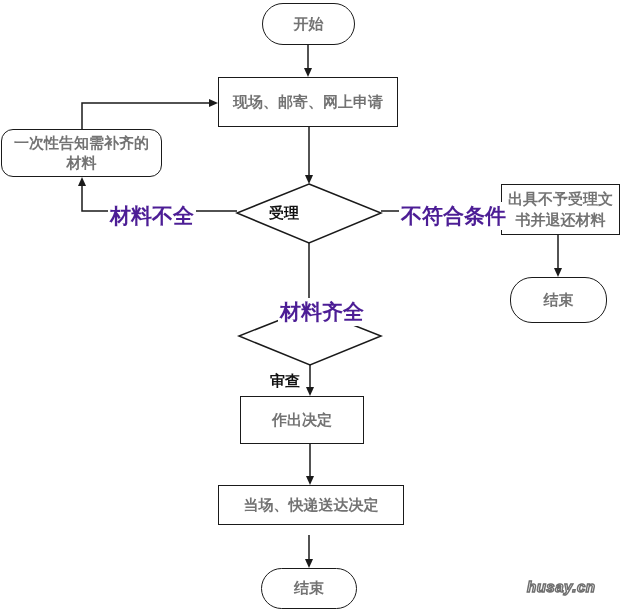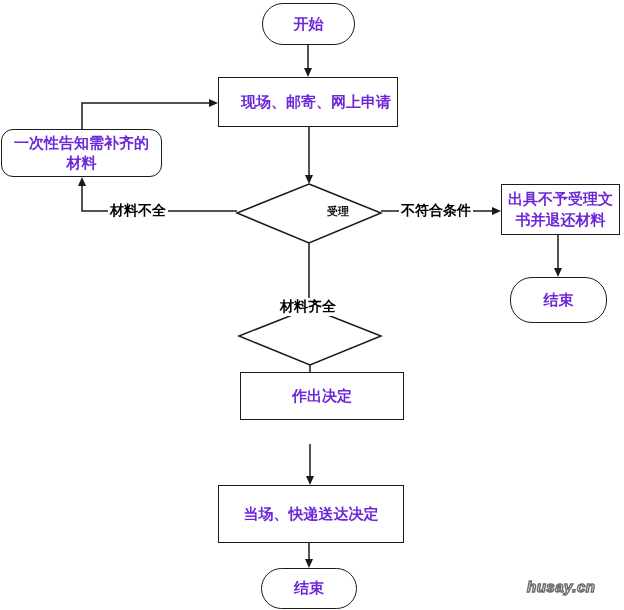--- a/index.html
+++ b/index.html
@@ -24,41 +24,41 @@
     position: absolute;
     box-sizing: border-box;
     background: #ffffff;
     border: 1.5px solid #1a1a1a;
     display: flex;
     align-items: center;
     justify-content: center;
     text-align: center;
     font-size: 15px;
     font-weight: bold;
-    color: #6d28d9;
+    color: #737373;
     line-height: 1.35;
     padding: 2px 6px;
   }
   .terminator {
     border-radius: 22px;
   }
   .decision-label {
     position: absolute;
-    text-align: right;
-    font-size: 11px;
+    text-align: left;
+    font-size: 15px;
     font-weight: bold;
     color: #111111;
     pointer-events: none;
   }
   .edge-label {
     position: absolute;
     background: #ffffff;
-    font-size: 14px;
+    font-size: 21px;
     font-weight: bold;
-    color: #000000;
+    color: #4c1d95;
     padding: 0 2px;
     white-space: nowrap;
   }
   .watermark {
     position: absolute;
     left: 527px;
     top: 578px;
     font-size: 15px;
     font-weight: 800;
     font-style: italic;
@@ -111,45 +111,45 @@
     <g fill="#ffffff" stroke="#1a1a1a" stroke-width="1.5">
       <polygon points="309,184 381,213 309,243 237,213"></polygon>
       <polygon points="310,308 381,336 310,365 239,336"></polygon>
     </g>
   </svg>
 
   <div class="node terminator" style="left:262px; top:3px; width:93px; height:42px;">
     <span>开始</span>
   </div>
 
-  <div class="node" style="left:218px; top:77px; width:180px; height:50px;justify-content:flex-end;">
+  <div class="node" style="left:218px; top:77px; width:180px; height:50px;">
     <span>现场、邮寄、网上申请</span>
   </div>
 
   <div class="node" style="left:1px; top:129px; width:161px; height:48px;border-radius:12px;">
     <span>一次性告知需补齐的材料</span>
   </div>
 
   <div class="decision-label" style="left:269px; top:204px; width:80px;">受理</div>
 
   <div class="node" style="left:501px; top:184px; width:119px; height:51px;">
     <span>出具不予受理文书并退还材料</span>
   </div>
 
   <div class="node terminator" style="left:510px; top:277px; width:97px; height:46px;">
     <span>结束</span>
   </div>
 
   <div class="decision-label" style="left:270px; top:327px; width:80px;margin-top:45px;">审查</div>
 
-  <div class="node" style="left:240px; top:372px; width:164px; height:48px;">
+  <div class="node" style="left:240px; top:396px; width:124px; height:48px;">
     <span>作出决定</span>
   </div>
 
-  <div class="node" style="left:218px; top:485px; width:186px; height:58px;">
+  <div class="node" style="left:218px; top:485px; width:186px; height:40px;">
     <span>当场、快递送达决定</span>
   </div>
 
   <div class="node terminator" style="left:261px; top:568px; width:96px; height:41px;">
     <span>结束</span>
   </div>
 
   <div class="edge-label" style="left:108px; top:202px;">材料不全</div>
   <div class="edge-label" style="left:399px; top:202px;text-align:right;">不符合条件</div>
   <div class="edge-label" style="left:278px; top:262px;margin-top:36px;">材料齐全</div>

